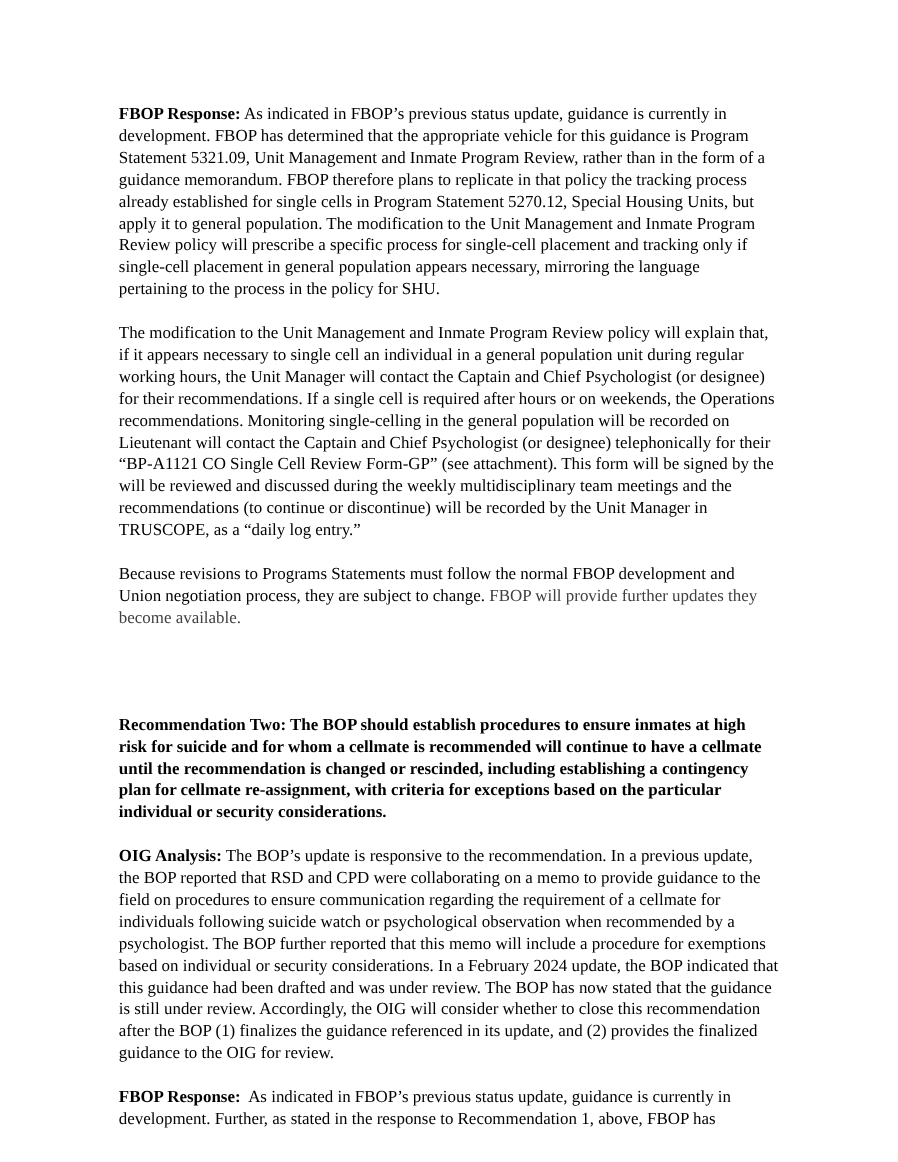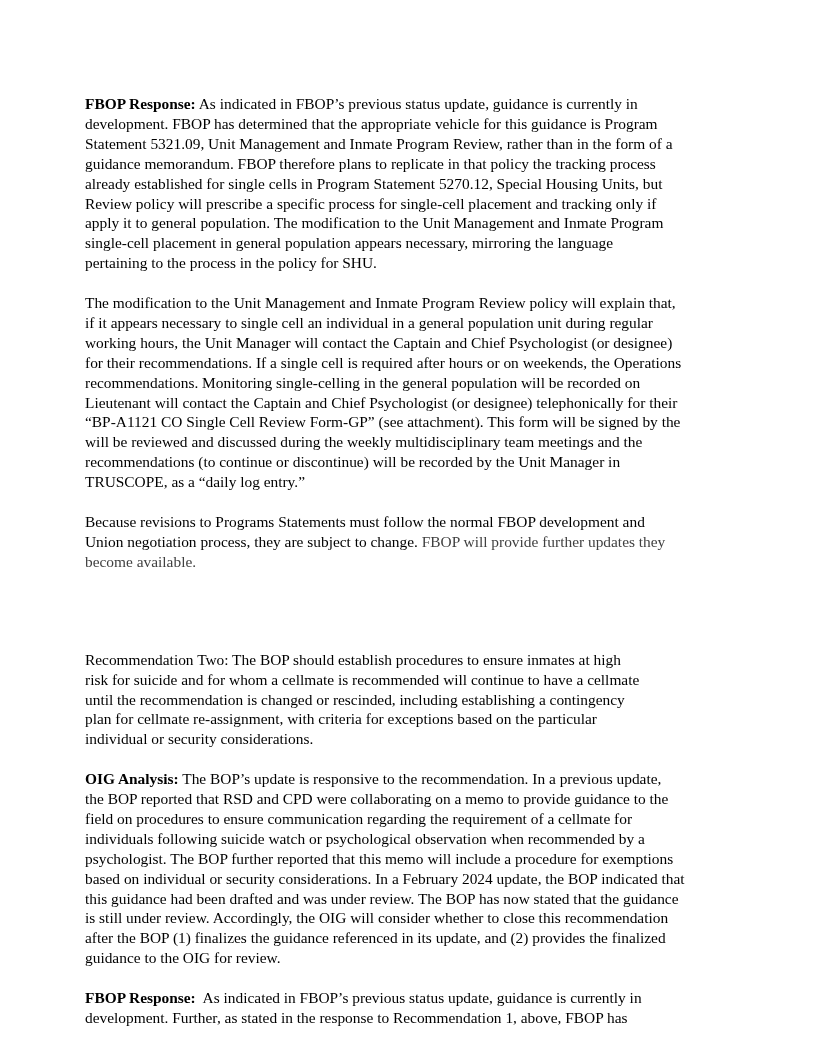--- a/index.html
+++ b/index.html
@@ -10,38 +10,38 @@
     body {
       width: 816px;
       height: 1056px;
       position: relative;
       overflow: hidden;
       font-family: "Liberation Serif", serif;
       color: #000000;
     }
     .page {
       position: absolute;
-      left: 85px;
+      left: 108px;
       top: 94px;
       width: 628px;
       font-size: 15.4px;
       line-height: 19.9px;
     }
     .para {
       margin: 0 0 19.9px 0;
       white-space: normal;
     }
     .para.extra-gap {
       margin-bottom: 39.8px;
     }
     .label {
       font-weight: bold;
     }
     .rec {
-      font-weight: normal;
+      font-weight: bold;
       margin: 0 0 19.9px 0;
     }
     .gray {
       color: #404040;
     }
     .line {
       display: block;
       white-space: nowrap;
     }
   </style>
@@ -49,22 +49,22 @@
 <body>
 
 <div class="page">
 
   <div class="para">
     <span class="line"><span class="label">FBOP Response:</span><span style="white-space:pre"> As indicated in FBOP’s previous status update, guidance is currently in</span></span>
     <span class="line">development. FBOP has determined that the appropriate vehicle for this guidance is Program</span>
     <span class="line">Statement 5321.09, Unit Management and Inmate Program Review, rather than in the form of a</span>
     <span class="line">guidance memorandum. FBOP therefore plans to replicate in that policy the tracking process</span>
     <span class="line">already established for single cells in Program Statement 5270.12, Special Housing Units, but</span>
+    <span class="line">apply it to general population. The modification to the Unit Management and Inmate Program</span>
     <span class="line">Review policy will prescribe a specific process for single-cell placement and tracking only if</span>
-    <span class="line">apply it to general population. The modification to the Unit Management and Inmate Program</span>
     <span class="line">single-cell placement in general population appears necessary, mirroring the language</span>
     <span class="line">pertaining to the process in the policy for SHU.</span>
   </div>
 
   <div class="para">
     <span class="line">The modification to the Unit Management and Inmate Program Review policy will explain that,</span>
     <span class="line">if it appears necessary to single cell an individual in a general population unit during regular</span>
     <span class="line">working hours, the Unit Manager will contact the Captain and Chief Psychologist (or designee)</span>
     <span class="line">for their recommendations. If a single cell is required after hours or on weekends, the Operations</span>
     <span class="line">recommendations. Monitoring single-celling in the general population will be recorded on</span>

